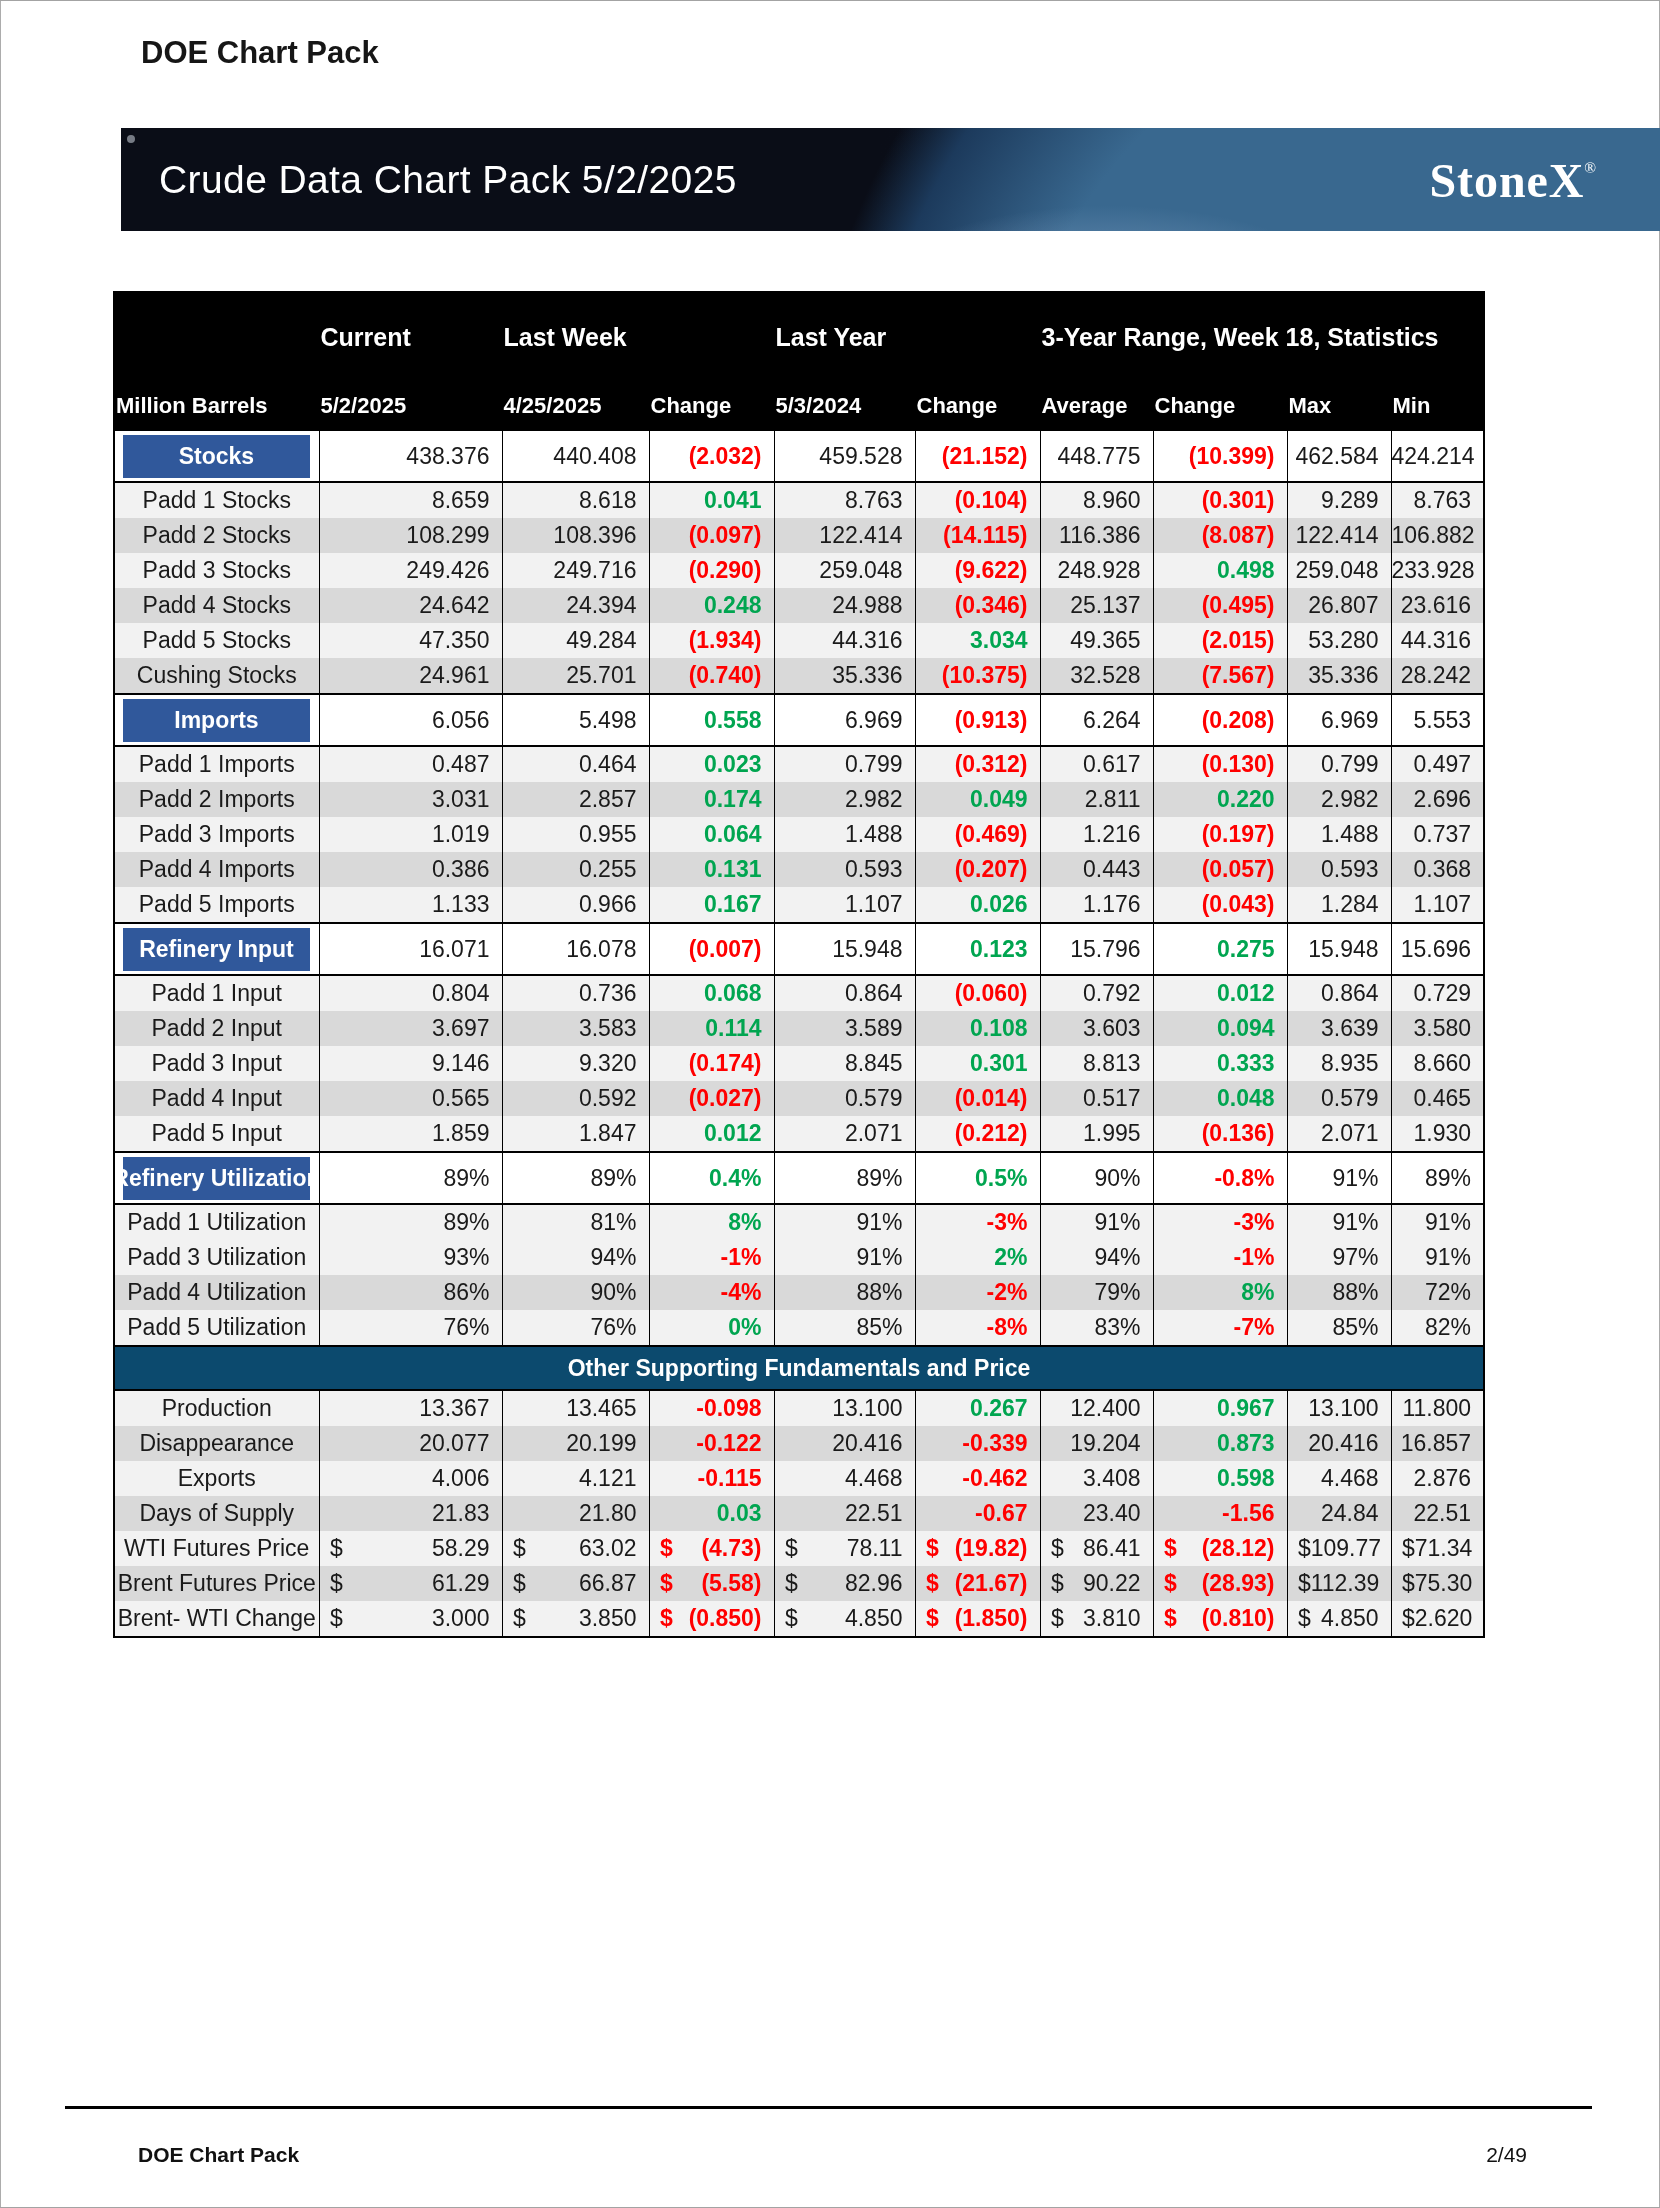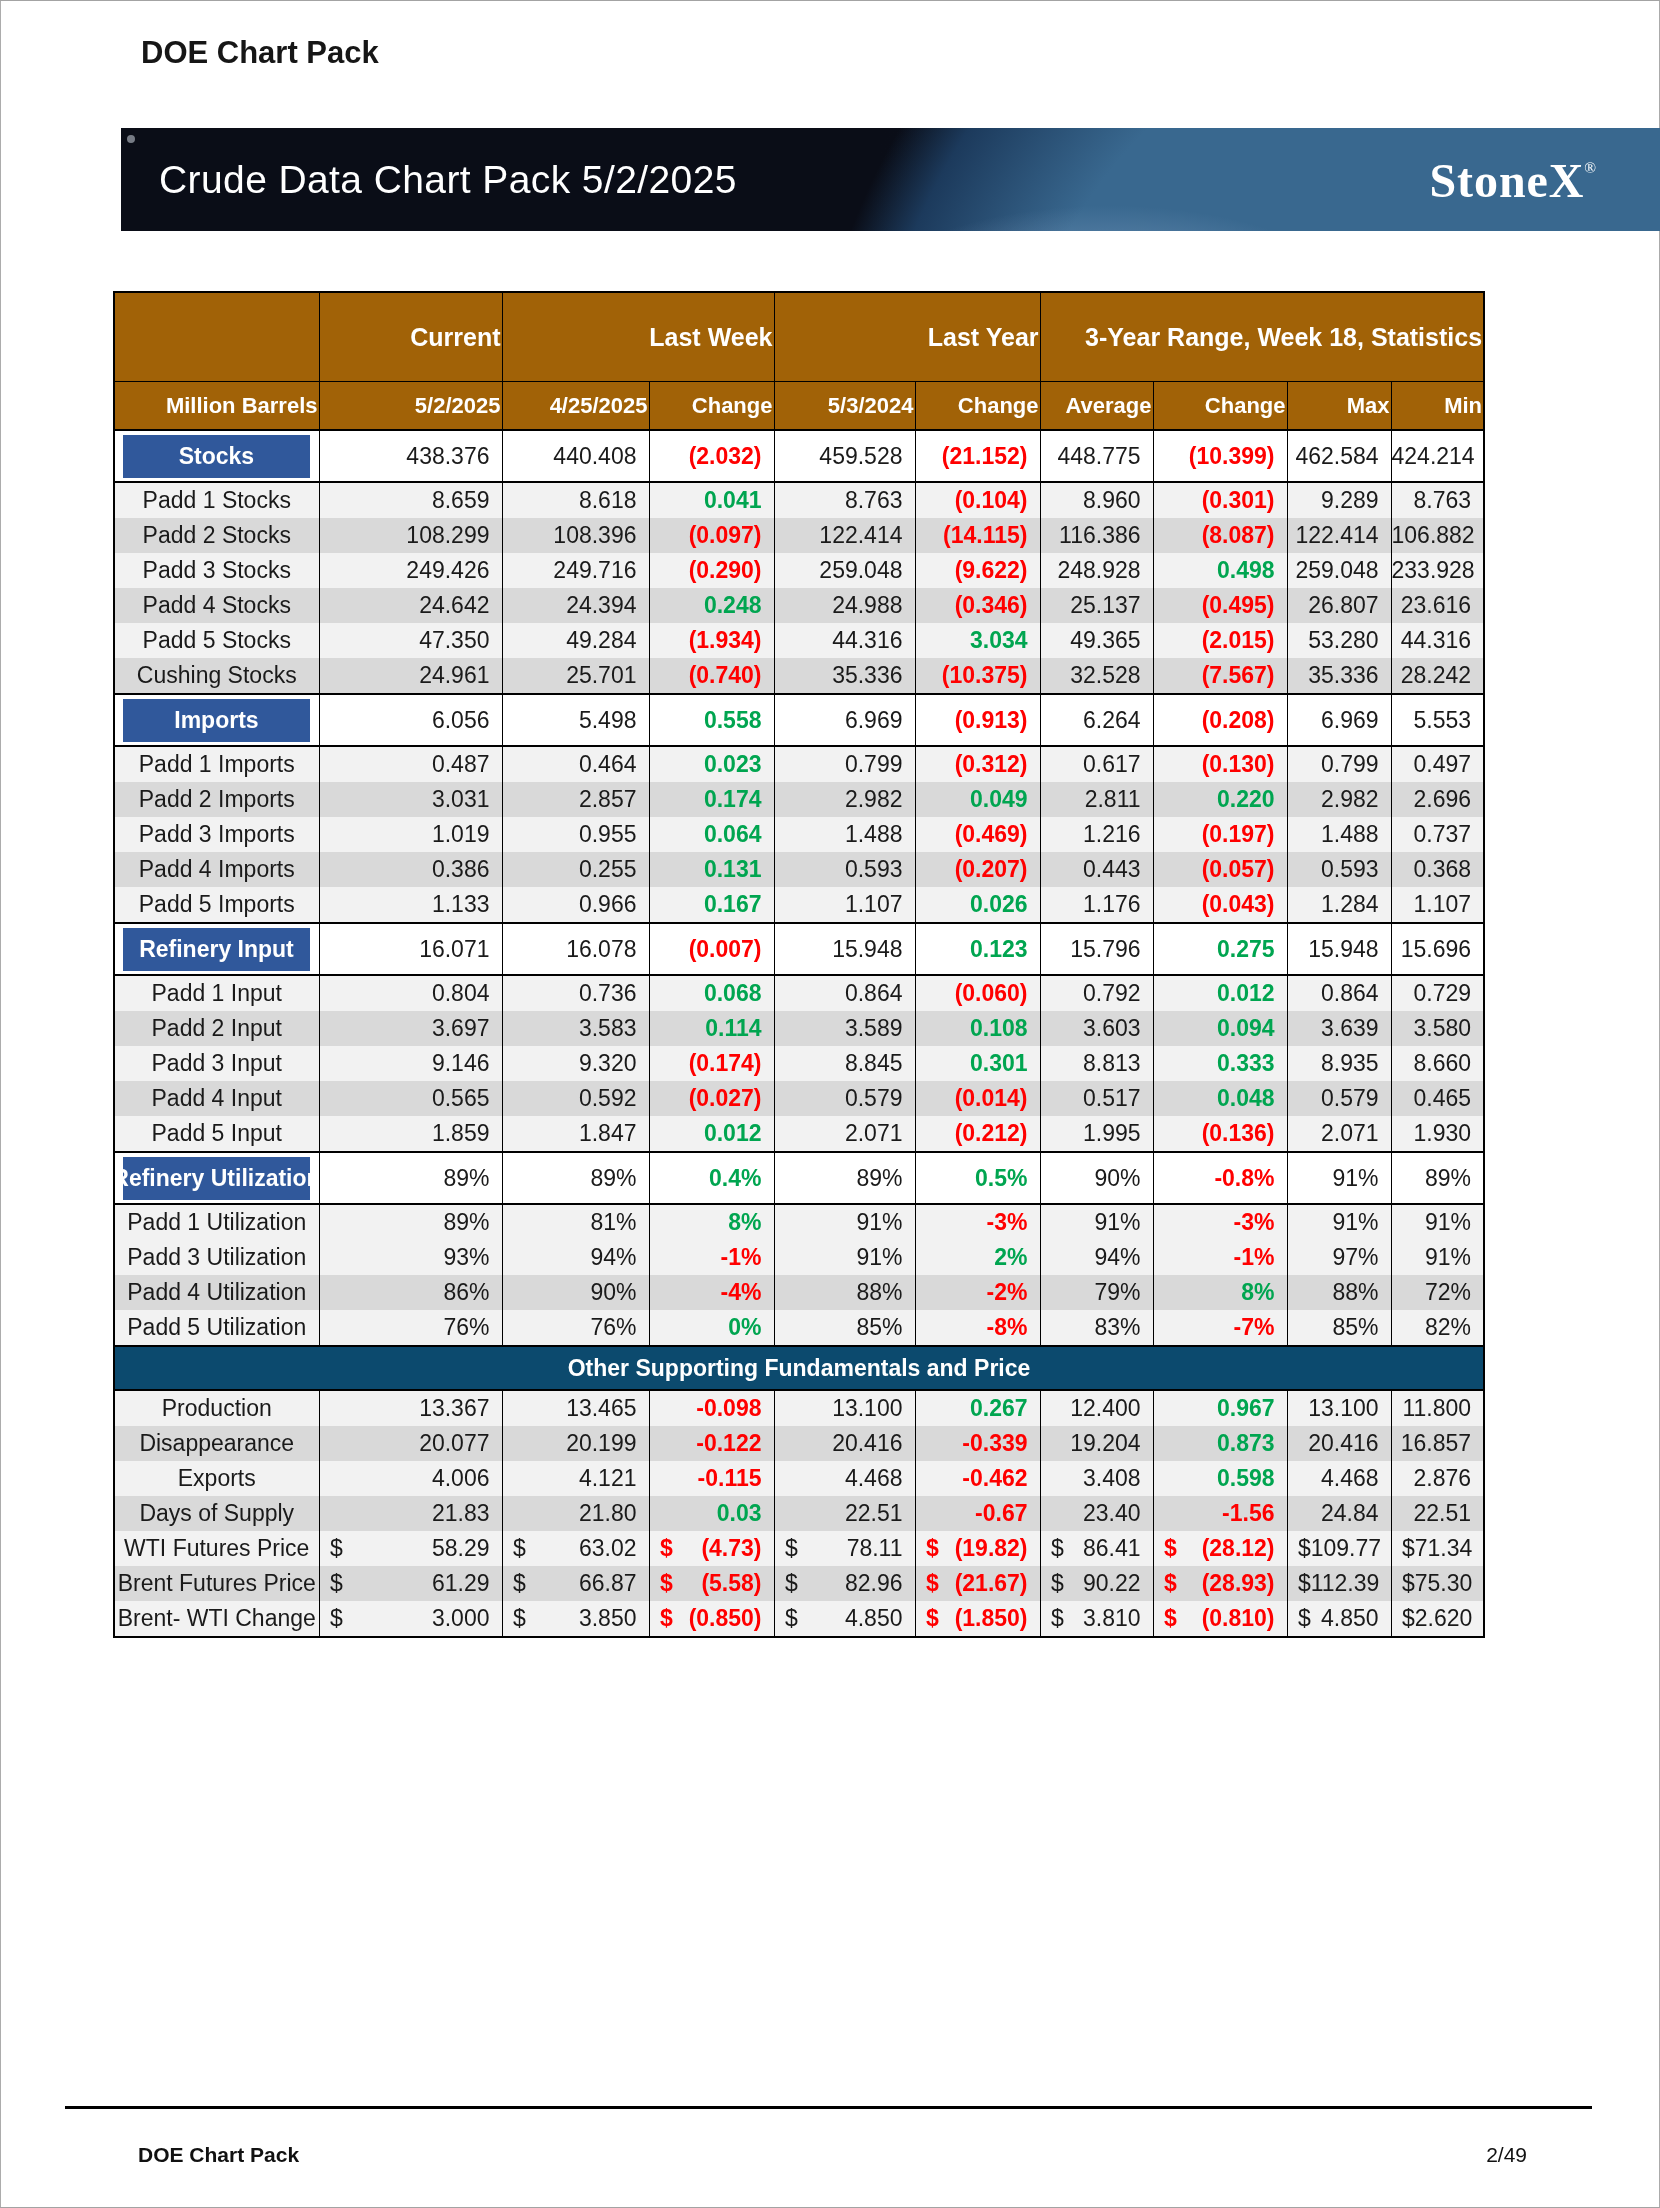--- a/index.html
+++ b/index.html
@@ -40,23 +40,23 @@
   .stonex-logo sup{font-size:15.6px;vertical-align:24px;font-weight:400;}
   
   table.crude{
     position:absolute;left:113px;top:291px;width:1371px;
     border-collapse:collapse;table-layout:fixed;
     font-size:23px;color:#1a1a1a;
     border:2.6px solid #000;
   }
   table.crude th, table.crude td{overflow:hidden;white-space:nowrap;}
   thead th{
-    background:#a16207;color:#fff;font-weight:700;
+    background:#000000;color:#fff;font-weight:700;
     border-left:1.7px solid #000;border-right:1.7px solid #000;border-bottom:1.7px solid #000;
-    text-align:right;vertical-align:middle;
+    text-align:left;vertical-align:middle;
   }
   thead tr.grp th{height:86px;font-size:25px;}
   thead tr.sub th{height:45px;font-size:22px;border-bottom:2.6px solid #000;}
   tbody td{
     border-left:1.7px solid #000;border-right:1.7px solid #000;
     text-align:right;vertical-align:middle;padding:0 12px 0 0;
   }
   tbody td.label{text-align:center;padding:0;}
   tr.data td{height:35px;}
   tr.light td{background:#F2F2F2;}

